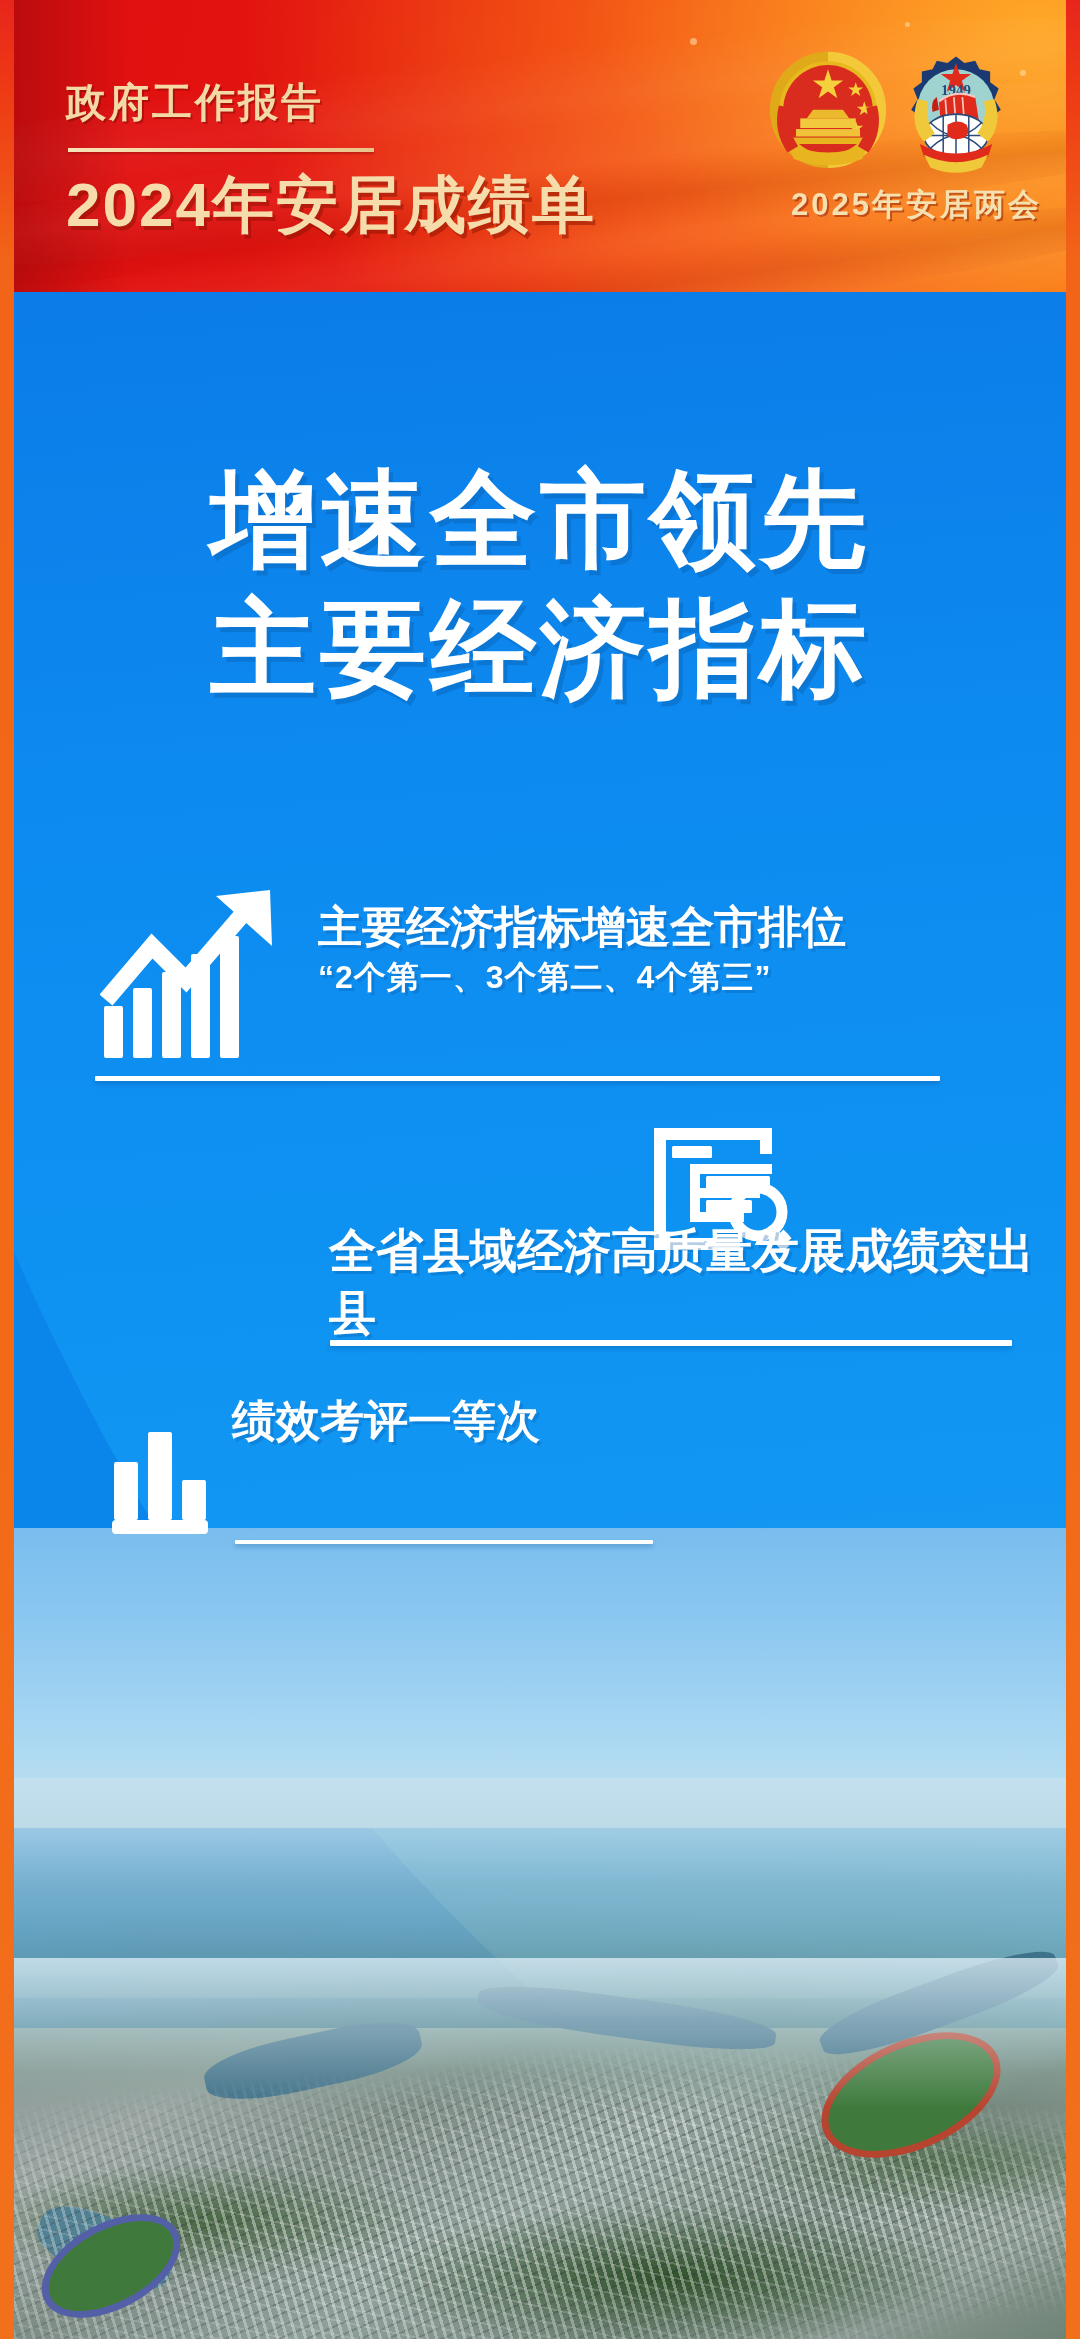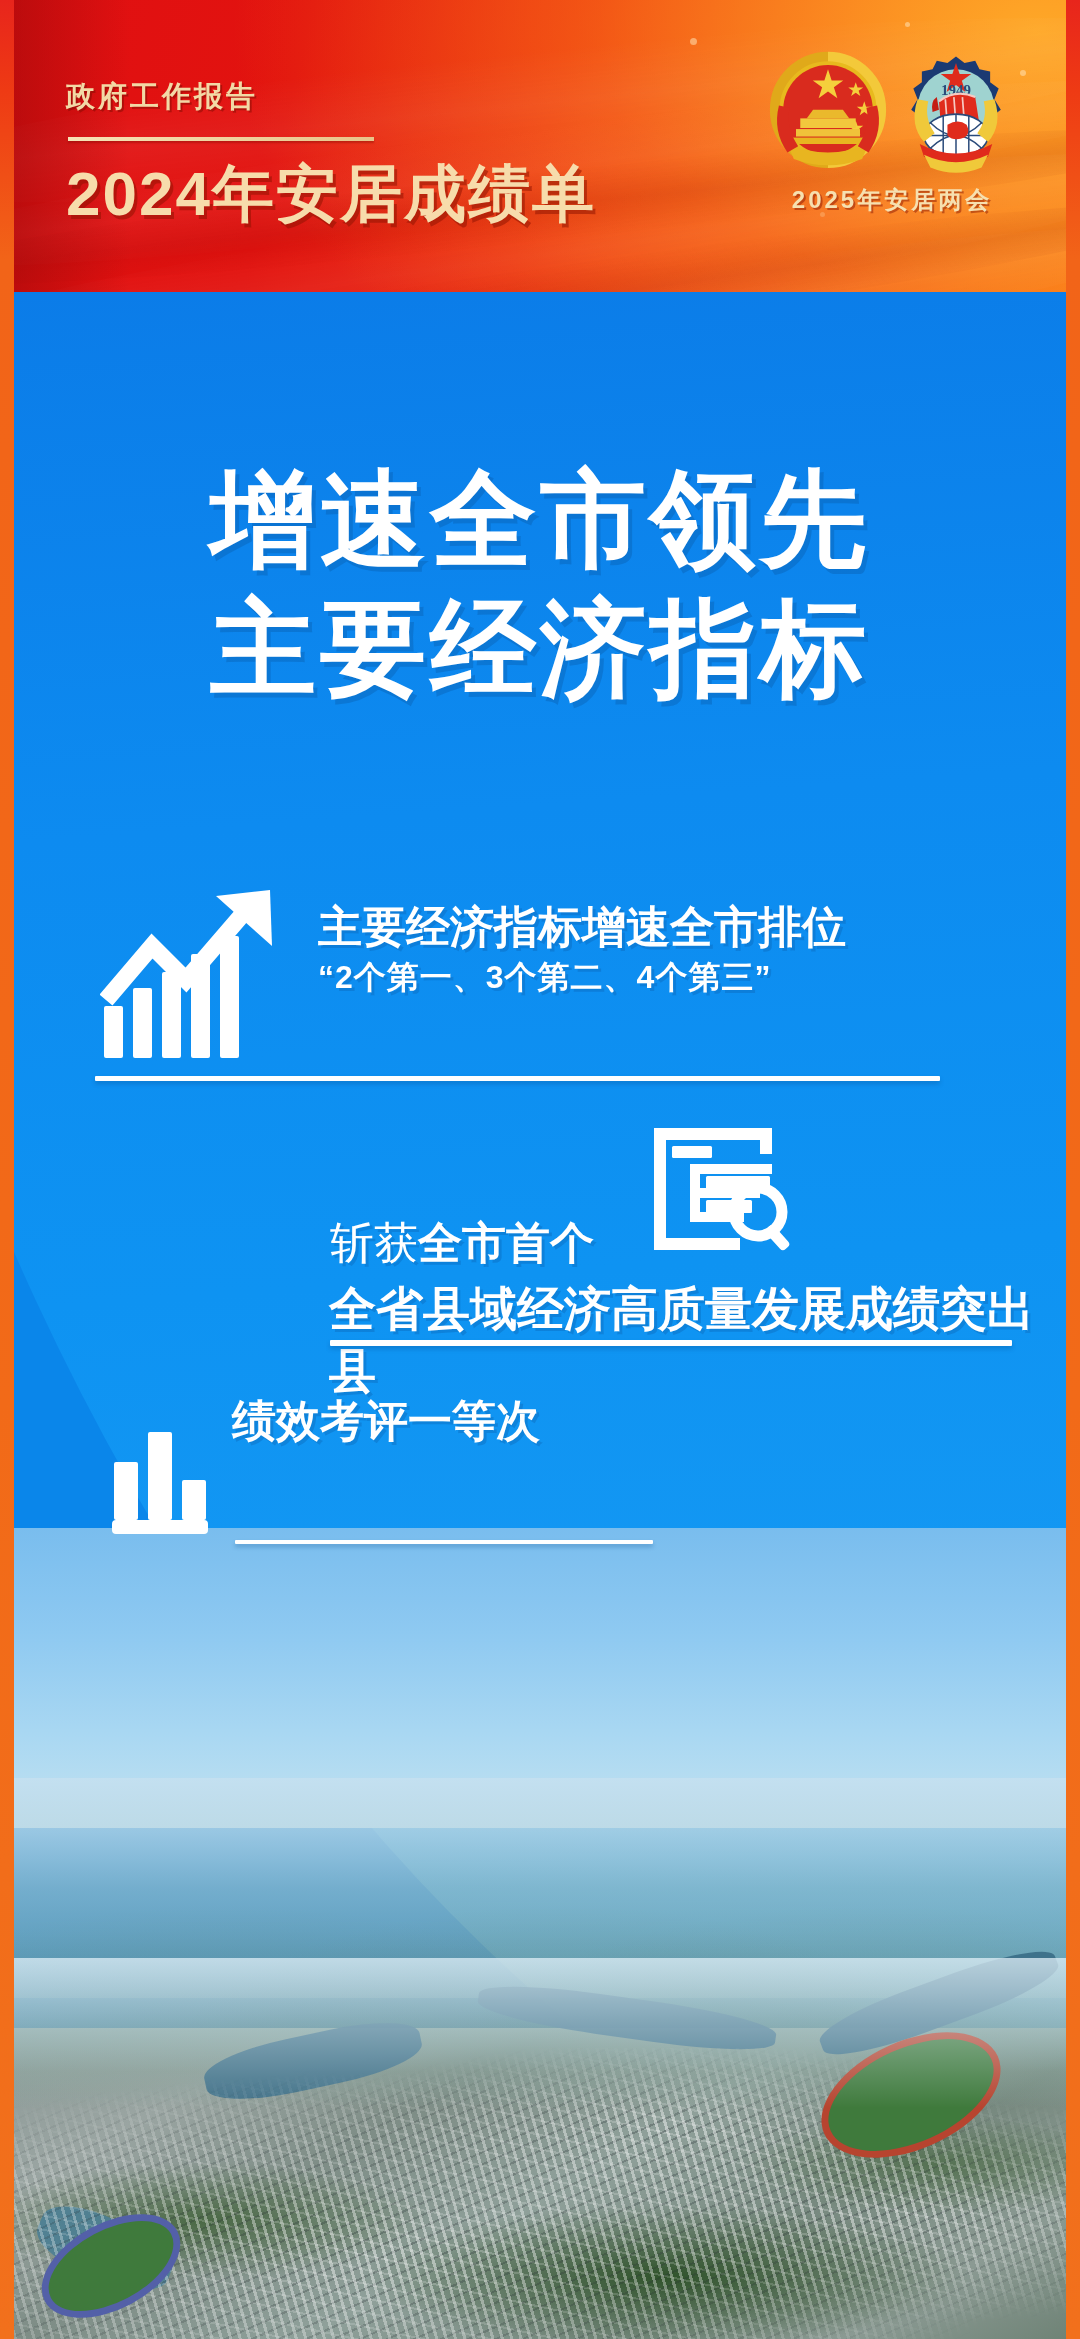--- a/index.html
+++ b/index.html
@@ -52,41 +52,41 @@
   .silkdark i:nth-child(3){ top:362px; transform:rotate(-9deg); }
   
   .fold{
     position:absolute; left:0; top:0; width:130px; height:520px;
     background:linear-gradient(to right,rgba(150,8,8,.55),rgba(150,8,8,0));
   }
   .sparkle{ position:absolute; border-radius:50%; background:rgba(255,225,180,.55); }
 
   .hdr-left{ position:absolute; left:66px; top:82px; z-index:12; }
   .kicker{
-    font-size:29px; font-weight:bold; letter-spacing:3px; line-height:1;
+    font-size:40px; font-weight:bold; letter-spacing:3px; line-height:1;
     color:#f2d9a6;
     text-shadow:2px 2px 0 rgba(120,10,0,.45);
   }
   .goldrule{
     width:306px; height:4px; margin:26px 0 20px 2px;
     background:linear-gradient(to right,#f7e3b6,#e8c489);
     box-shadow:0 2px 2px rgba(120,10,0,.35);
   }
   .bigyear{
     font-size:62px; font-weight:bold; letter-spacing:2px; line-height:1.05;
     color:#f7dcab;
     text-shadow:3px 4px 0 rgba(140,18,0,.5);
   }
 
   
   .emblems{ position:absolute; left:742px; top:48px; width:300px; z-index:12; }
   .emblem-row{ display:flex; justify-content:center; align-items:flex-end; }
   .two-sessions{
-    margin-top:8px; text-align:center;
-    font-size:24px; font-weight:bold; letter-spacing:3px;
+    margin-top:8px; text-align:right;
+    font-size:31px; font-weight:bold; letter-spacing:3px;
     color:#f6e0b0;
     text-shadow:2px 2px 0 rgba(130,14,0,.45);
   }
 
   
   .bluewrap{
     position:absolute; left:0; right:0; top:0; bottom:0; z-index:20;
     clip-path: ellipse(150% 100% at 128% 0%);
   }
   .blue{
@@ -317,21 +317,20 @@
             <rect x="22" y="22" width="40" height="12" rx="1.5"></rect>
             <path d="M40 40 h82 v10 h-72 v14 h60 v10 h-60 v14 h44 v10 h-54 z"></path>
             <rect x="56" y="52" width="64" height="13" rx="1.5"></rect>
             <rect x="56" y="76" width="46" height="13" rx="1.5"></rect>
             <circle cx="108" cy="88" r="24" fill="none" stroke="#ffffff" stroke-width="11"></circle>
             <rect x="122" y="100" width="11" height="28" rx="4" transform="rotate(-42 127 114)"></rect>
           </g>
         </svg>
       </div>
       <div class="fact-txt">
-        <div class="row1"><span class="thin">斩获</span><span>全市首个</span></div>
         <div class="row2">全省县域经济高质量发展成绩突出县</div>
       </div>
       <div class="fact-line"></div>
     </div>
 
     <div class="fact f3">
       <div class="icon">
         <svg width="100" height="120" viewBox="0 0 100 120">
           <g fill="#ffffff">
             <rect x="2" y="44" width="24" height="58" rx="2"></rect>

